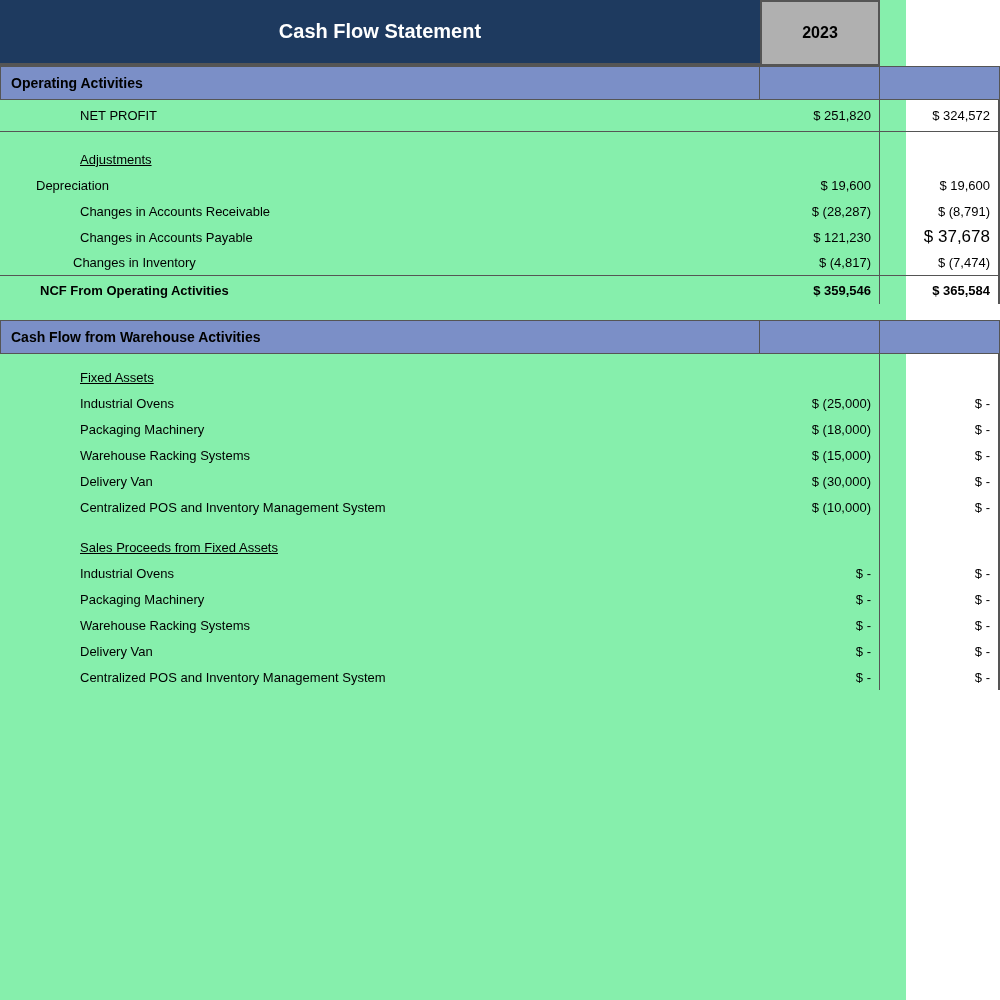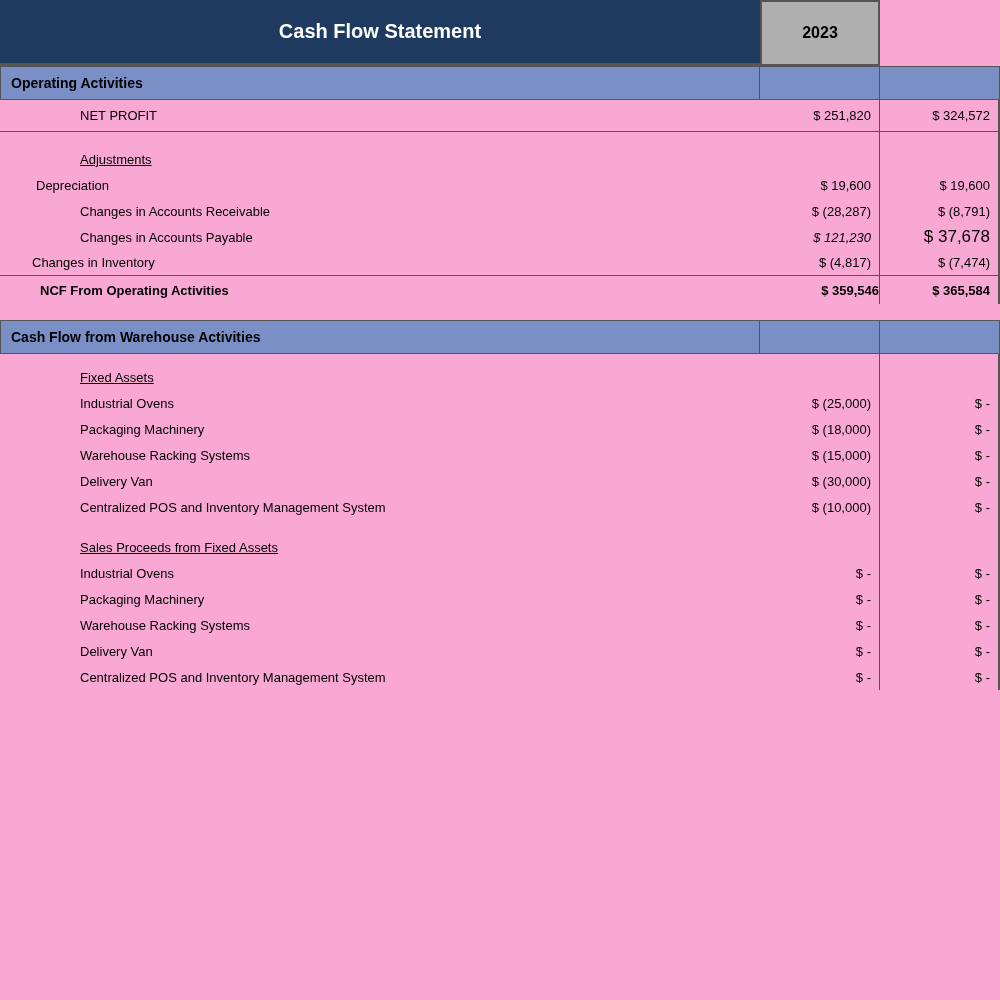--- a/index.html
+++ b/index.html
@@ -6,25 +6,25 @@
     body {
       font-family: Arial, sans-serif;
       font-size: 13px;
       background: #fff;
       width: 1000px;
       height: 1000px;
       overflow: hidden;
     }
 
     .page {
-      width: 1000px;
+      width: 906px;
       min-height: 1000px;
       display: flex;
       flex-direction: row;
-      background: #f9a8d4;
+      background: #86efac;
     }
 
   </style>
 </head>
 <body>
 
 <div class="page">
 
   <div style="width:1000px; position:absolute; top:0; left:0;">
 
@@ -66,33 +66,33 @@
     </div>
 
     <div style="display:flex; flex-direction:row; width:1000px; min-height:26px;">
       <div style="width:760px; padding-left:80px; display:flex; align-items:center; font-size:13px;">Changes in Accounts Receivable</div>
       <div style="width:120px; display:flex; align-items:center; justify-content:flex-end; padding-right:8px; font-size:13px; border-right:1px solid #555;">$ (28,287)</div>
       <div style="width:120px; display:flex; align-items:center; justify-content:flex-end; padding-right:8px; font-size:13px; border-right:2px solid #555;">$ (8,791)</div>
     </div>
 
     <div style="display:flex; flex-direction:row; width:1000px; min-height:26px;">
       <div style="width:760px; padding-left:80px; display:flex; align-items:center; font-size:13px;">Changes in Accounts Payable</div>
-      <div style="width:120px; display:flex; align-items:center; justify-content:flex-end; padding-right:8px; font-size:13px; border-right:1px solid #555;font-style:italic;">$ 121,230</div>
+      <div style="width:120px; display:flex; align-items:center; justify-content:flex-end; padding-right:8px; font-size:13px; border-right:1px solid #555;">$ 121,230</div>
       <div style="width:120px; display:flex; align-items:center; justify-content:flex-end; padding-right:8px; font-size:17px; border-right:2px solid #555;">$ 37,678</div>
     </div>
 
     <div style="display:flex; flex-direction:row; width:1000px; min-height:26px; border-bottom:1px solid #555;">
-      <div style="width:760px; padding-left:32px; display:flex; align-items:center; font-size:13px;">Changes in Inventory</div>
+      <div style="width:760px; padding-left:73px; display:flex; align-items:center; font-size:13px;">Changes in Inventory</div>
       <div style="width:120px; display:flex; align-items:center; justify-content:flex-end; padding-right:8px; font-size:13px; border-right:1px solid #555;">$ (4,817)</div>
       <div style="width:120px; display:flex; align-items:center; justify-content:flex-end; padding-right:8px; font-size:13px; border-right:2px solid #555;">$ (7,474)</div>
     </div>
 
     <div style="display:flex; flex-direction:row; width:1000px; min-height:28px; margin-bottom:16px;">
       <div style="width:760px; padding-left:40px; display:flex; align-items:center; font-size:13px; font-weight:bold;">NCF From Operating Activities</div>
-      <div style="width:120px; display:flex; align-items:center; justify-content:flex-end; font-size:13px; font-weight:bold; border-right:1px solid #555;">$ 359,546</div>
+      <div style="width:120px; display:flex; align-items:center; justify-content:flex-end; padding-right:8px; font-size:13px; font-weight:bold; border-right:1px solid #555;">$ 359,546</div>
       <div style="width:120px; display:flex; align-items:center; justify-content:flex-end; padding-right:8px; font-size:13px; font-weight:bold; border-right:2px solid #555;">$ 365,584</div>
     </div>
 
     <div style="display:flex; flex-direction:row; width:1000px; margin-top:4px;">
       <div style="width:760px; background:#7b8fc7; font-weight:bold; font-size:14px; padding:8px 10px; border:1px solid #555;">Cash Flow from Warehouse Activities</div>
       <div style="width:120px; background:#7b8fc7; border:1px solid #555; border-left:none;"></div>
       <div style="width:120px; background:#7b8fc7; border:1px solid #555; border-left:none;"></div>
     </div>
 
     <div style="display:flex; flex-direction:row; width:1000px; height:10px;">

